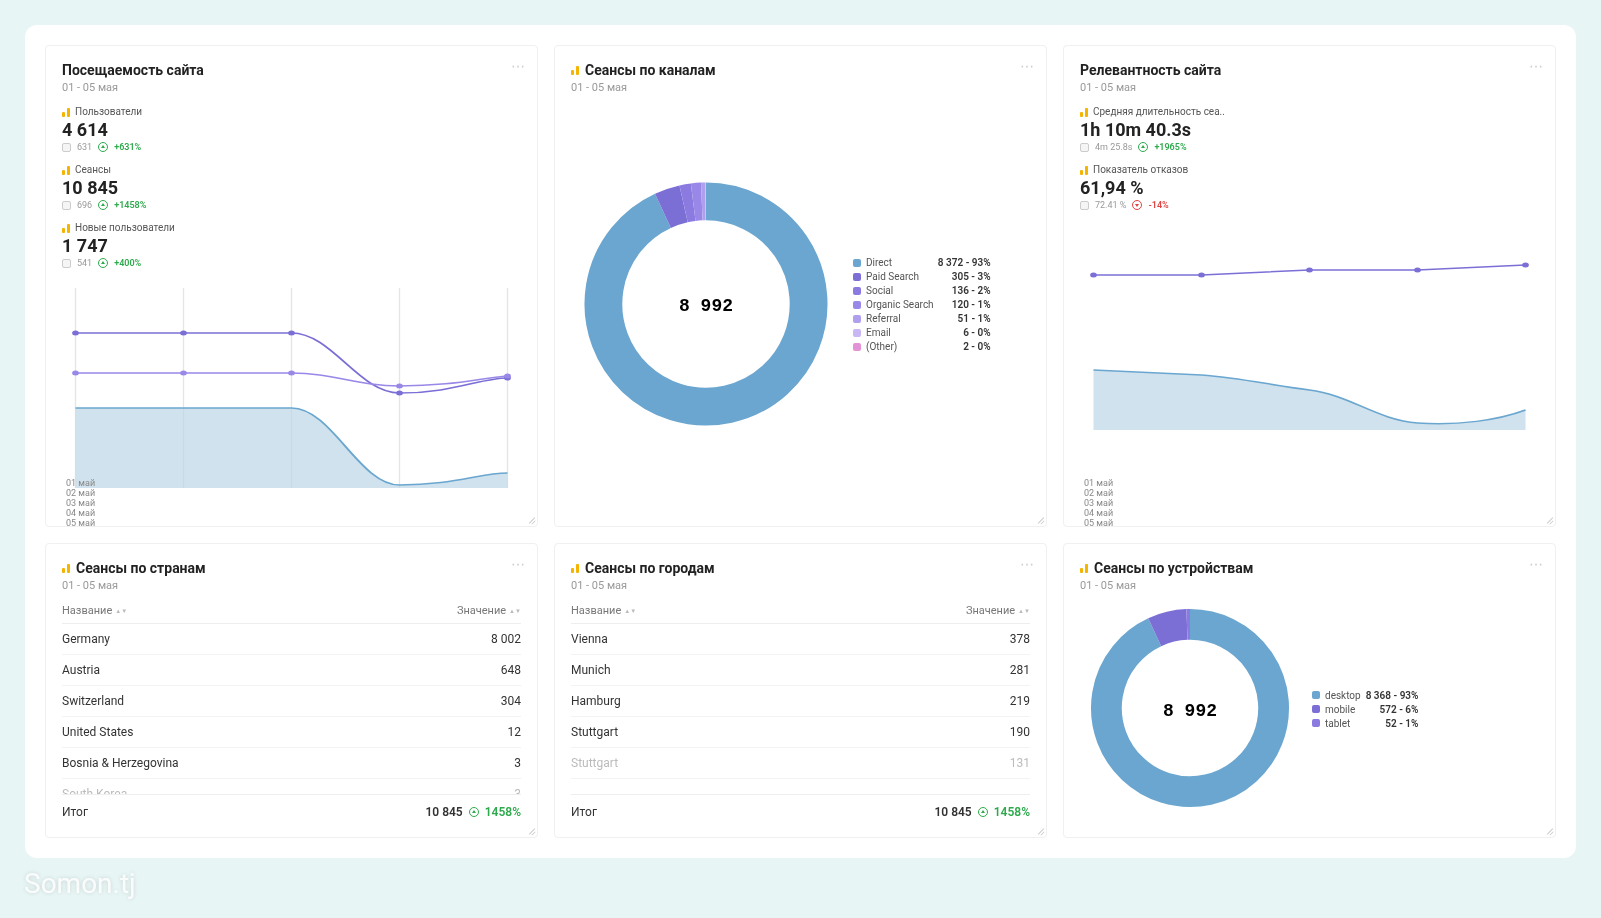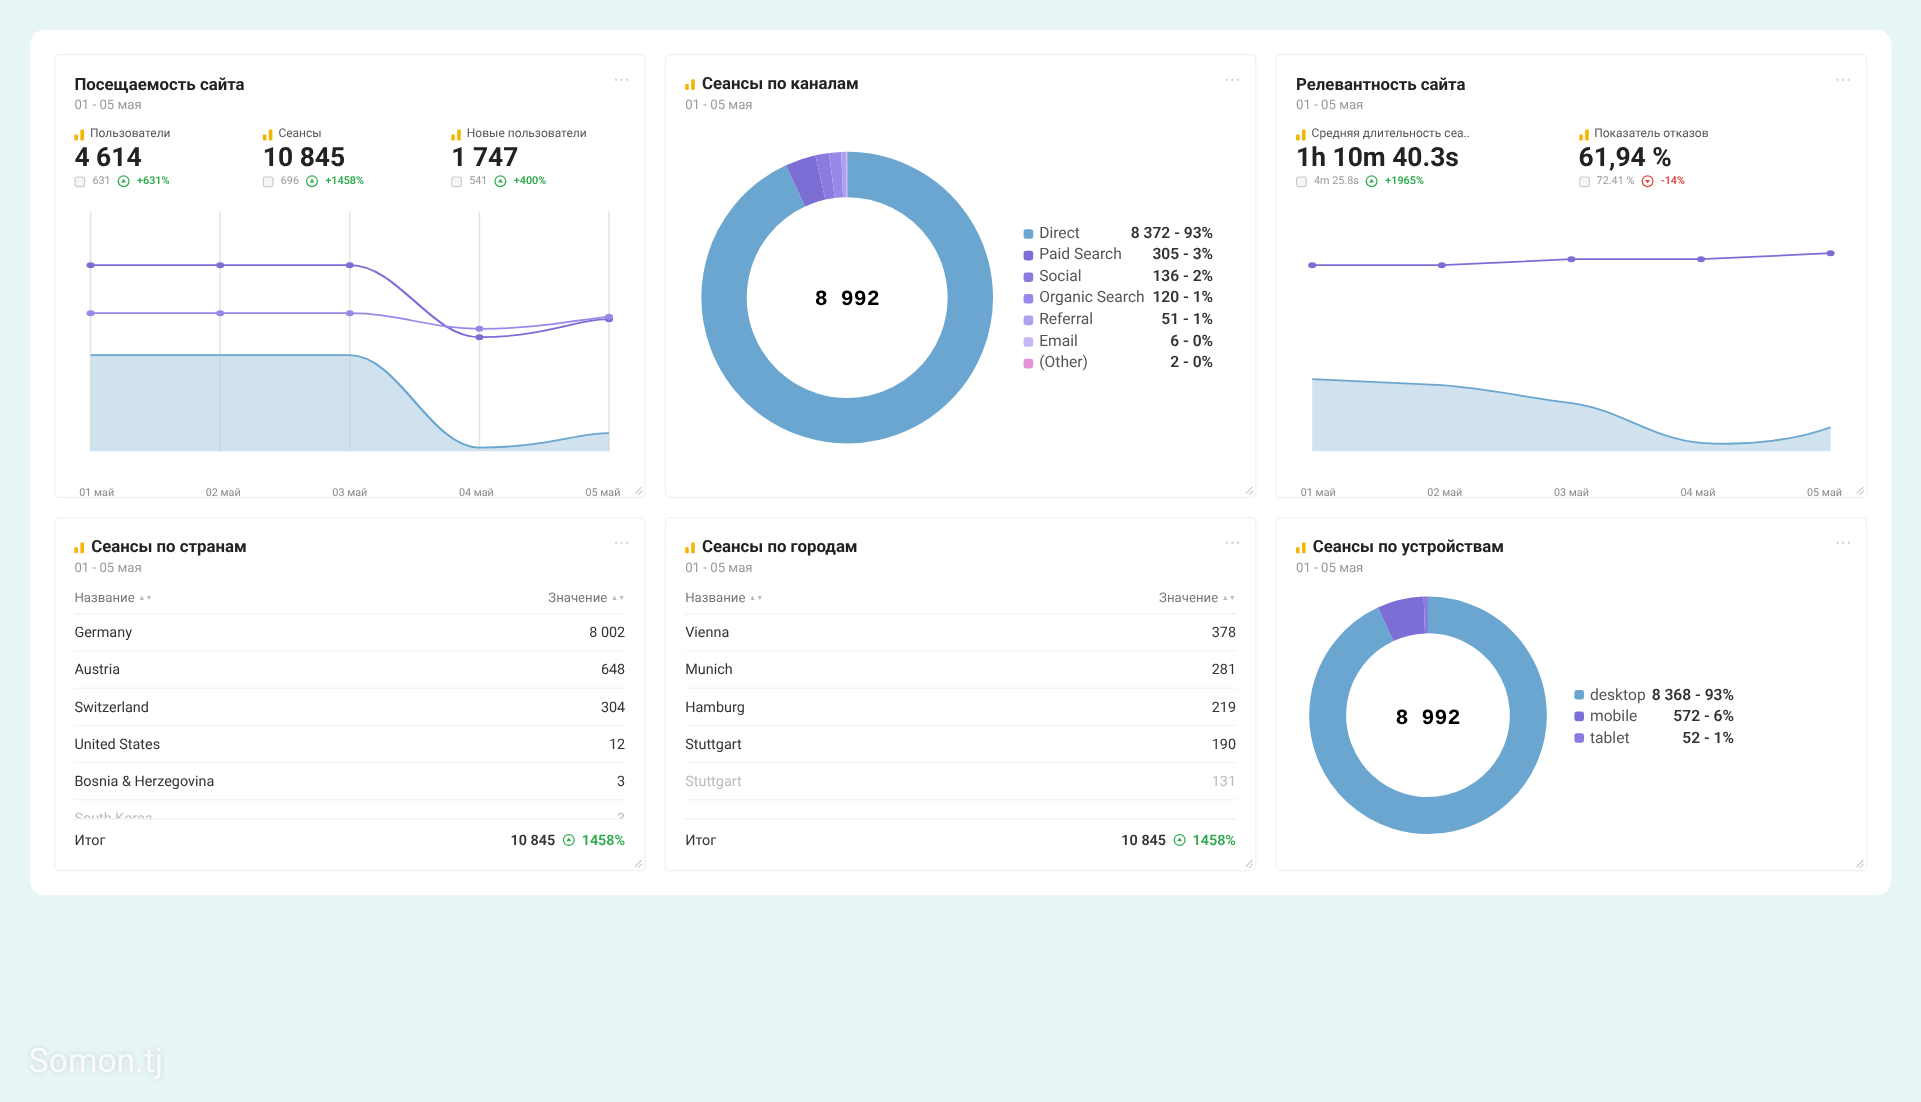--- a/index.html
+++ b/index.html
@@ -72,33 +72,34 @@
     left: 5px;
     width: 3px;
     height: 9px;
     background: #f4b400;
     border-radius: 1px;
   }
   .metrics-row {
     display: flex;
     gap: 12px;
     margin-top: 6px;
+    flex-direction: column;
   }
   .metric {
     flex: 1;
   }
   .metric-label {
     font-size: 10px;
     color: #555;
     display: flex;
     align-items: center;
     gap: 3px;
   }
   .metric-value {
-    font-size: 22px;
+    font-size: 18px;
     font-weight: 700;
     color: #222;
     margin-top: 2px;
   }
   .metric-sub {
     font-size: 9px;
     color: #999;
     display: flex;
     align-items: center;
     gap: 6px;
@@ -139,41 +140,42 @@
   .axis-labels {
     position: absolute;
     bottom: -16px;
     left: 0;
     right: 0;
     display: flex;
     justify-content: space-between;
     font-size: 9px;
     color: #888;
     padding: 0 4px;
+    flex-direction: column;
   }
   .donut-wrap {
     display: flex;
     align-items: center;
     gap: 12px;
     flex: 1;
   }
   .donut-svg {
     position: relative;
     font-family: Liberation Mono, monospace;
   }
   .donut-center {
     position: absolute;
     top: 50%;
     left: 50%;
     transform: translate(-50%, -50%);
     font-size: 18px;
     font-weight: 700;
   }
   .legend {
-    font-size: 13px;
+    font-size: 10px;
     color: #555;
   }
   .legend-row {
     display: flex;
     align-items: center;
     gap: 5px;
     margin-bottom: 3px;
     white-space: nowrap;
   }
   .legend-swatch {

